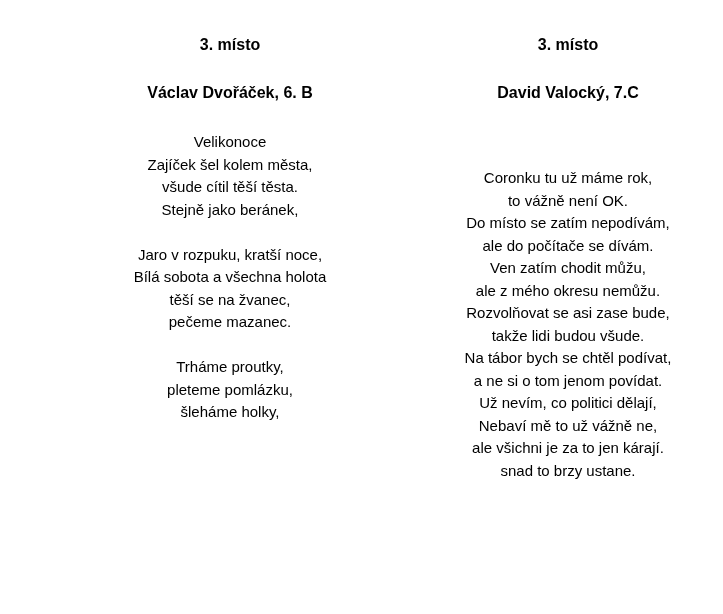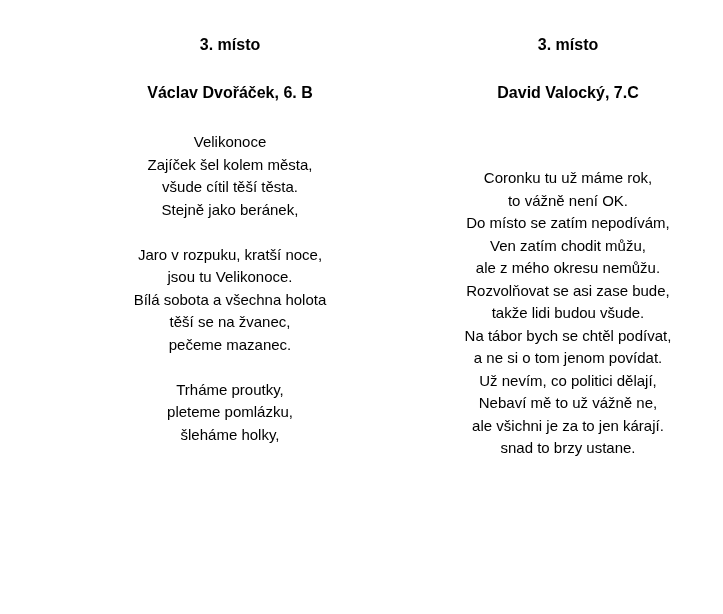--- a/index.html
+++ b/index.html
@@ -72,21 +72,20 @@
     <div class="poem-title">Velikonoce</div>
 
     <div class="stanza">
       <div class="line">Zajíček šel kolem města,</div>
       <div class="line">všude cítil těší těsta.</div>
       <div class="line">Stejně jako beránek,</div>
     </div>
 
     <div class="stanza">
       <div class="line">Jaro v rozpuku, kratší noce,</div>
-      <div class="line">jsou tu Velikonoce.</div>
       <div class="line">Bílá sobota a všechna holota</div>
       <div class="line">těší se na žvanec,</div>
       <div class="line">pečeme mazanec.</div>
     </div>
 
     <div class="stanza">
       <div class="line">Trháme proutky,</div>
       <div class="line">pleteme pomlázku,</div>
       <div class="line">šleháme holky,</div>
     </div>
@@ -94,20 +93,21 @@
   </section>
 
   <section class="col col-right">
     <div class="rank">3. místo</div>
     <div class="author">David Valocký, 7.C</div>
 
     <div class="stanza">
       <div class="line">Coronku tu už máme rok,</div>
       <div class="line">to vážně není OK.</div>
       <div class="line">Do místo se zatím nepodívám,</div>
+      <div class="line">ale do počítače se dívám.</div>
       <div class="line">Ven zatím chodit můžu,</div>
       <div class="line">ale z mého okresu nemůžu.</div>
       <div class="line">Rozvolňovat se asi zase bude,</div>
       <div class="line">takže lidi budou všude.</div>
       <div class="line">Na tábor bych se chtěl podívat,</div>
       <div class="line">a ne si o tom jenom povídat.</div>
       <div class="line">Už nevím, co politici dělají,</div>
       <div class="line">Nebaví mě to už vážně ne,</div>
       <div class="line">ale všichni je za to jen kárají.</div>
       <div class="line">snad to brzy ustane.</div>

